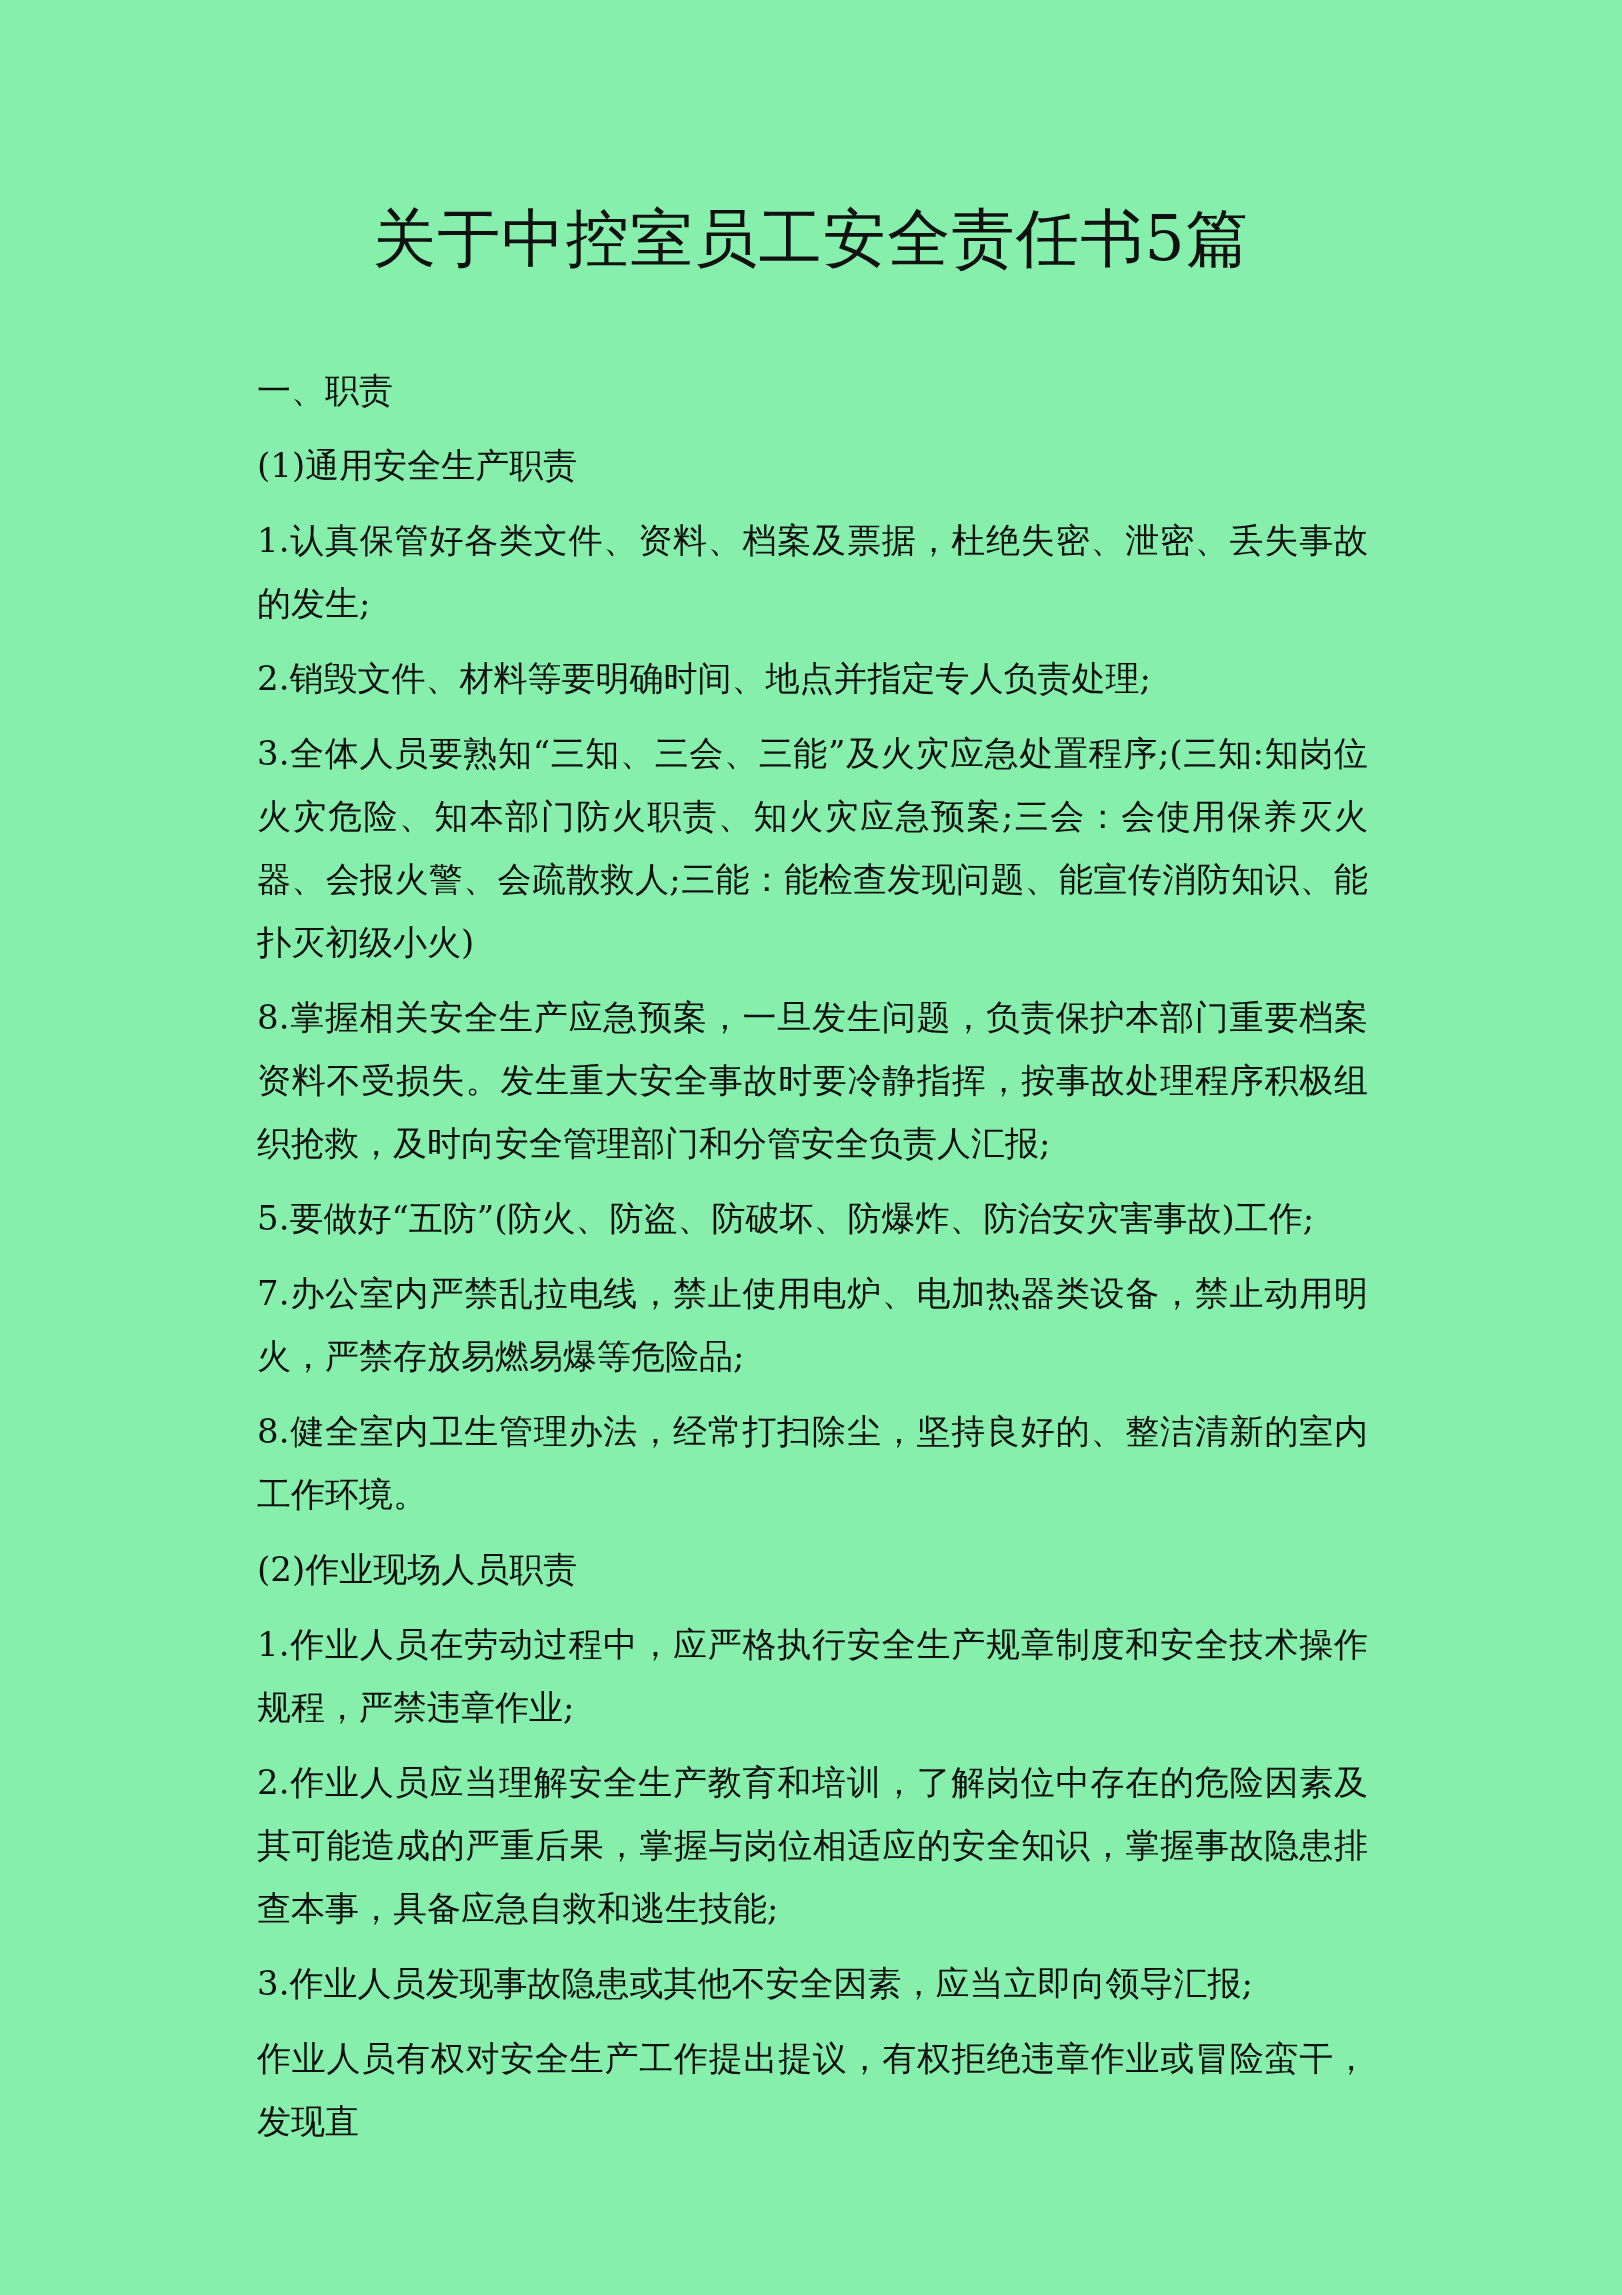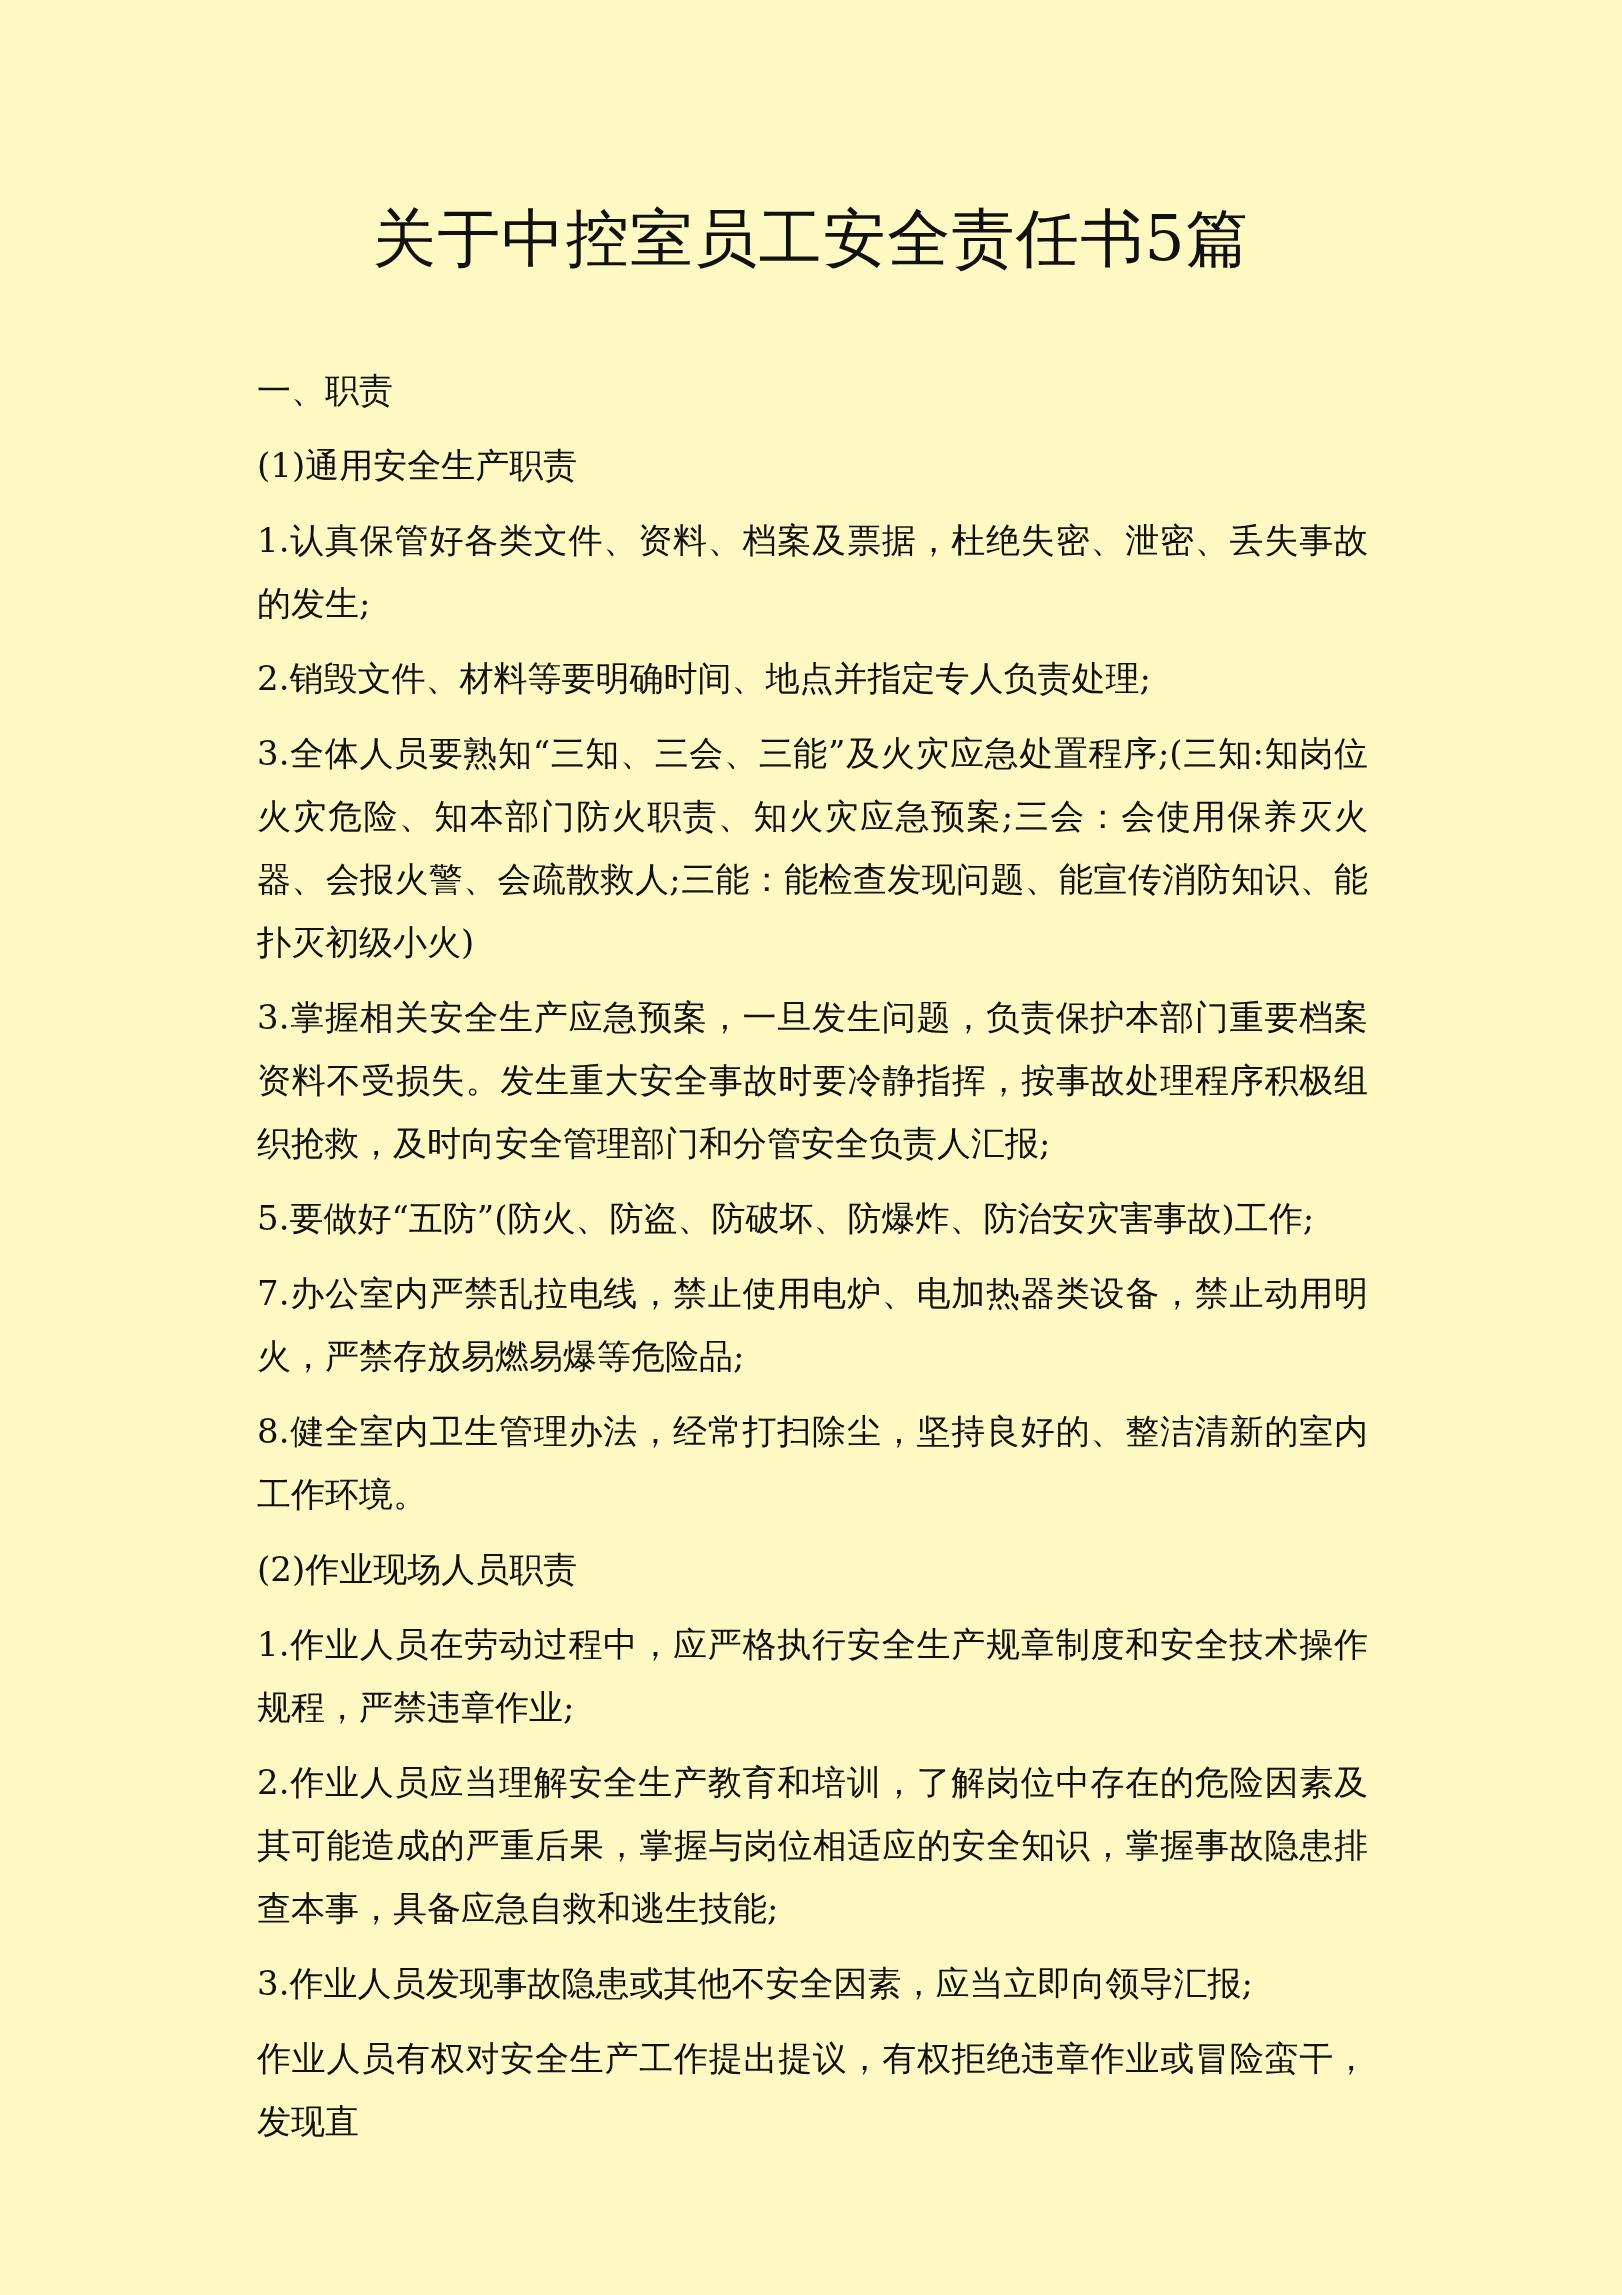--- a/index.html
+++ b/index.html
@@ -14,21 +14,21 @@
       overflow: hidden;
       font-family: "DejaVu Serif", "Liberation Serif", serif;
       color: #111111;
     }
     .page {
       position: absolute;
       left: 0;
       top: 0;
       width: 1623px;
       height: 2295px;
-      background: #fef9c3;
+      background: #86efac;
     }
     .title {
       position: absolute;
       left: 0;
       width: 1623px;
       top: 196px;
       text-align: center;
       font-size: 63px;
       line-height: 85px;
       letter-spacing: 1.3px;
@@ -56,21 +56,21 @@
 
 <div class="page">
   <h1 class="title">关于中控室员工安全责任书5篇</h1>
 
   <div class="body-text">
     <p class="para">一、职责</p>
     <p class="para">(1)通用安全生产职责</p>
     <p class="para">1.认真保管好各类文件、资料、档案及票据，杜绝失密、泄密、丢失事故的发生;</p>
     <p class="para">2.销毁文件、材料等要明确时间、地点并指定专人负责处理;</p>
     <p class="para">3.全体人员要熟知“三知、三会、三能”及火灾应急处置程序;(三知:知岗位火灾危险、知本部门防火职责、知火灾应急预案;三会：会使用保养灭火器、会报火警、会疏散救人;三能：能检查发现问题、能宣传消防知识、能扑灭初级小火)</p>
-    <p class="para">3.掌握相关安全生产应急预案，一旦发生问题，负责保护本部门重要档案资料不受损失。发生重大安全事故时要冷静指挥，按事故处理程序积极组织抢救，及时向安全管理部门和分管安全负责人汇报;</p>
+    <p class="para">8.掌握相关安全生产应急预案，一旦发生问题，负责保护本部门重要档案资料不受损失。发生重大安全事故时要冷静指挥，按事故处理程序积极组织抢救，及时向安全管理部门和分管安全负责人汇报;</p>
     <p class="para">5.要做好“五防”(防火、防盗、防破坏、防爆炸、防治安灾害事故)工作;</p>
     <p class="para">7.办公室内严禁乱拉电线，禁止使用电炉、电加热器类设备，禁止动用明火，严禁存放易燃易爆等危险品;</p>
     <p class="para">8.健全室内卫生管理办法，经常打扫除尘，坚持良好的、整洁清新的室内工作环境。</p>
     <p class="para">(2)作业现场人员职责</p>
     <p class="para">1.作业人员在劳动过程中，应严格执行安全生产规章制度和安全技术操作规程，严禁违章作业;</p>
     <p class="para">2.作业人员应当理解安全生产教育和培训，了解岗位中存在的危险因素及其可能造成的严重后果，掌握与岗位相适应的安全知识，掌握事故隐患排查本事，具备应急自救和逃生技能;</p>
     <p class="para">3.作业人员发现事故隐患或其他不安全因素，应当立即向领导汇报;</p>
     <p class="para">作业人员有权对安全生产工作提出提议，有权拒绝违章作业或冒险蛮干，发现直</p>
   </div>
 </div>

